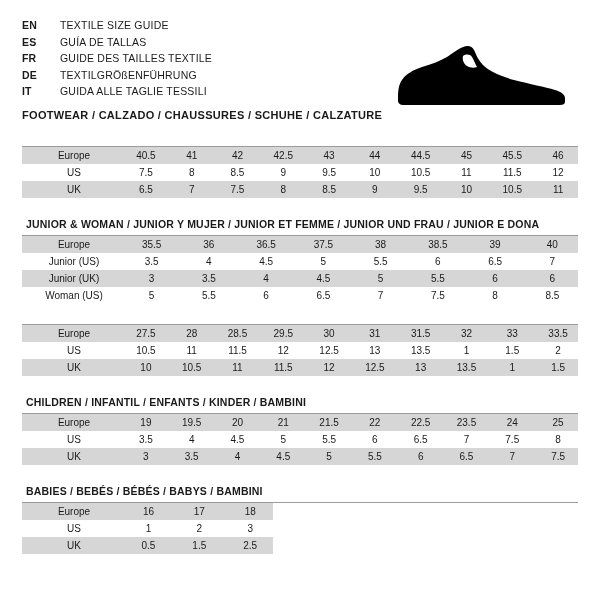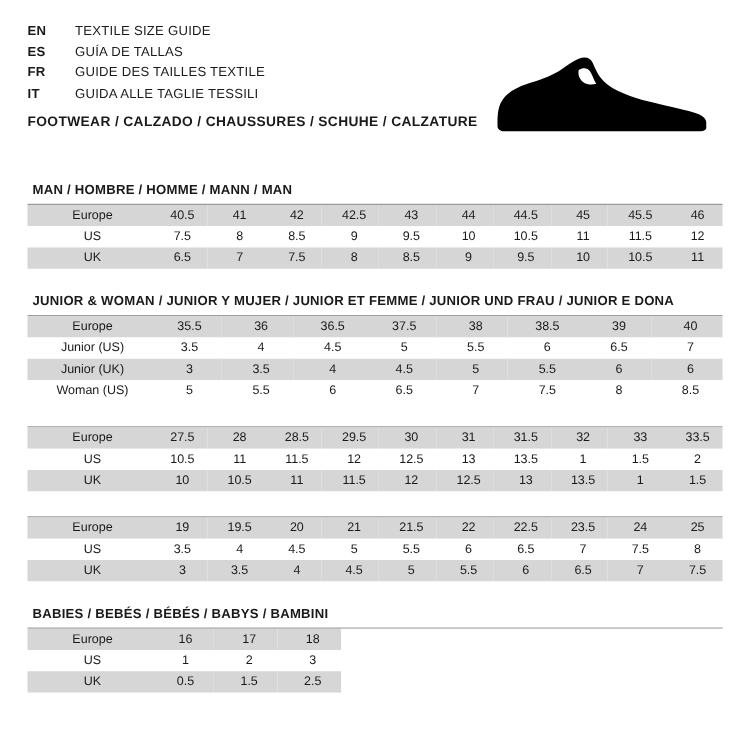--- a/index.html
+++ b/index.html
@@ -119,38 +119,41 @@
       </tr>
       <tr>
         <td class="lang-code">ES</td>
         <td class="lang-title">GUÍA DE TALLAS</td>
       </tr>
       <tr>
         <td class="lang-code">FR</td>
         <td class="lang-title">GUIDE DES TAILLES TEXTILE</td>
       </tr>
       <tr>
+        <td class="lang-code">DE</td>
+        <td class="lang-title">TEXTILGRÖßENFÜHRUNG</td>
+      </tr>
+      <tr>
         <td class="lang-code">IT</td>
         <td class="lang-title">GUIDA ALLE TAGLIE TESSILI</td>
       </tr>
     </tbody>
       </table>
 
     <svg class="shoe-art" viewBox="0 0 180 72">
       <path fill="#000000" d="M8,58 C8,50 9,44 12,40 C16,34 23,30 32,27 C42,24 50,21 57,17 C63,13 68,9 73,7
         C78,5 82,6 84,10 C86,14 88,20 93,25 C99,31 110,36 124,40 C140,44 155,47 165,50
         C172,52 175,55 175,58 L175,62 C175,64 173,65 170,65 L13,65 C10,65 8,63 8,61 Z"></path>
       <path fill="#ffffff" d="M73,16 C76,14 80,14 82,17 C84,20 85,24 87,27 C84,28 80,28 77,26 C74,24 72,20 73,16 Z"></path>
     </svg>
 
     <div class="footwear-line">FOOTWEAR / CALZADO / CHAUSSURES / SCHUHE / CALZATURE</div>
   </div>
 
   <div class="section">
-    <div class="section-title">MAN / HOMBRE / HOMME / MANN / MAN</div>
     <div class="divider"></div>
     <table class="size">
       <tbody>
           <tr class="shaded">
         <td class="rowhead">Europe</td>
         <td>40.5</td>
         <td>41</td>
         <td>42</td>
         <td>42.5</td>
         <td>43</td>
@@ -284,20 +287,21 @@
         <td>13</td>
         <td>13.5</td>
         <td>1</td>
         <td>1.5</td>
       </tr>
     </tbody>
       </table>
   </div>
 
   <div class="section">
+    <div class="section-title">CHILDREN / INFANTIL / ENFANTS / KINDER / BAMBINI</div>
     <div class="divider"></div>
     <table class="size">
       <tbody>
           <tr class="shaded">
         <td class="rowhead">Europe</td>
         <td>19</td>
         <td>19.5</td>
         <td>20</td>
         <td>21</td>
         <td>21.5</td>

